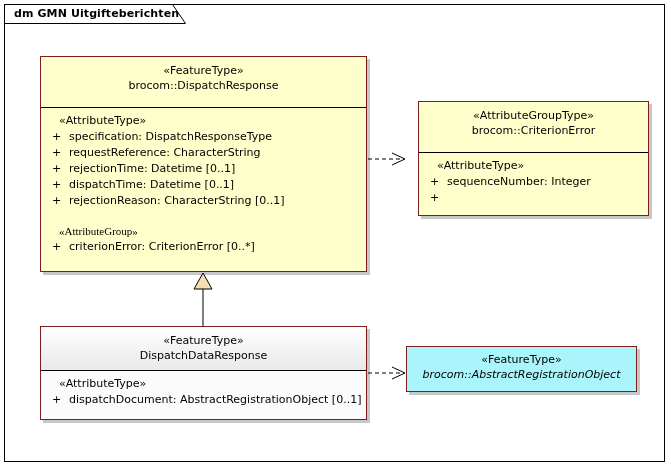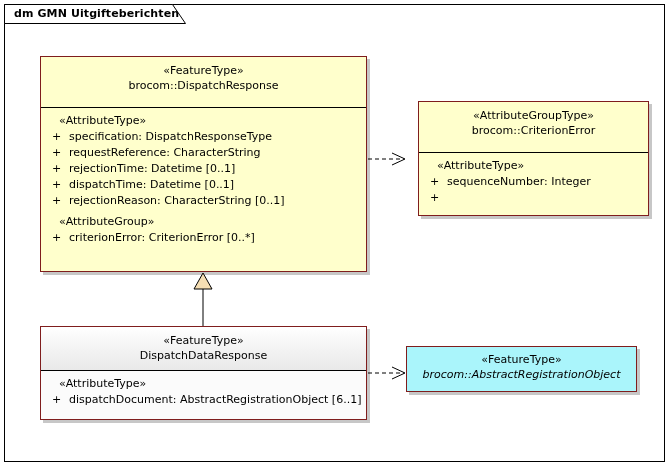--- a/index.html
+++ b/index.html
@@ -244,21 +244,21 @@
     </div>
     <div class="attr-row">
       <span class="attr-vis">+</span>
       <span class="attr-text">dispatchTime: Datetime [0..1]</span>
     </div>
     <div class="attr-row">
       <span class="attr-vis">+</span>
       <span class="attr-text">rejectionReason: CharacterString [0..1]</span>
     </div>
 
-    <div class="group-label" style="margin-top:5px;">«AttributeGroup»</div>
+    <div class="group-label" style="margin-top:14px;font-family:Liberation Serif, serif;">«AttributeGroup»</div>
     <div class="attr-row">
       <span class="attr-vis">+</span>
       <span class="attr-text">criterionError: CriterionError [0..*]</span>
     </div>
   </div>
 </div>
 
 <div class="uml-box" id="box-criterion-error">
   <div class="uml-header with-rule">
     <div class="stereotype">«AttributeGroupType»</div>
@@ -278,21 +278,21 @@
 
 <div class="uml-box" id="box-dispatch-data-response">
   <div class="uml-header with-rule">
     <div class="stereotype">«FeatureType»</div>
     <div class="classname">DispatchDataResponse</div>
   </div>
   <div class="uml-body">
     <div class="group-label">«AttributeType»</div>
     <div class="attr-row">
       <span class="attr-vis">+</span>
-      <span class="attr-text">dispatchDocument: AbstractRegistrationObject [6..1]</span>
+      <span class="attr-text">dispatchDocument: AbstractRegistrationObject [0..1]</span>
     </div>
   </div>
 </div>
 
 <div class="uml-box" id="box-abstract-registration-object">
   <div class="uml-header">
     <div class="stereotype">«FeatureType»</div>
     <div class="classname abstract">brocom::AbstractRegistrationObject</div>
   </div>
 </div>

